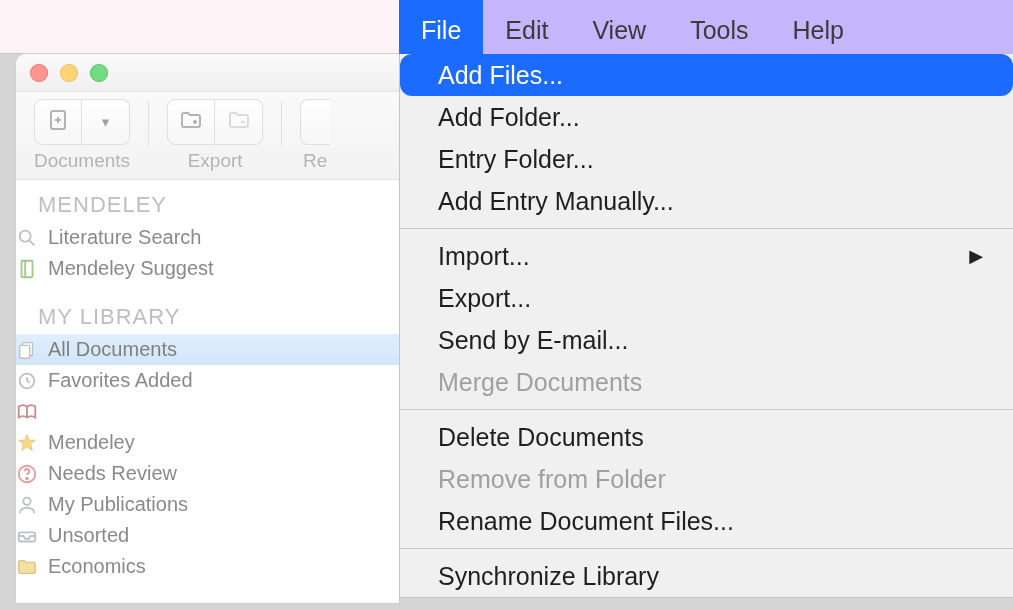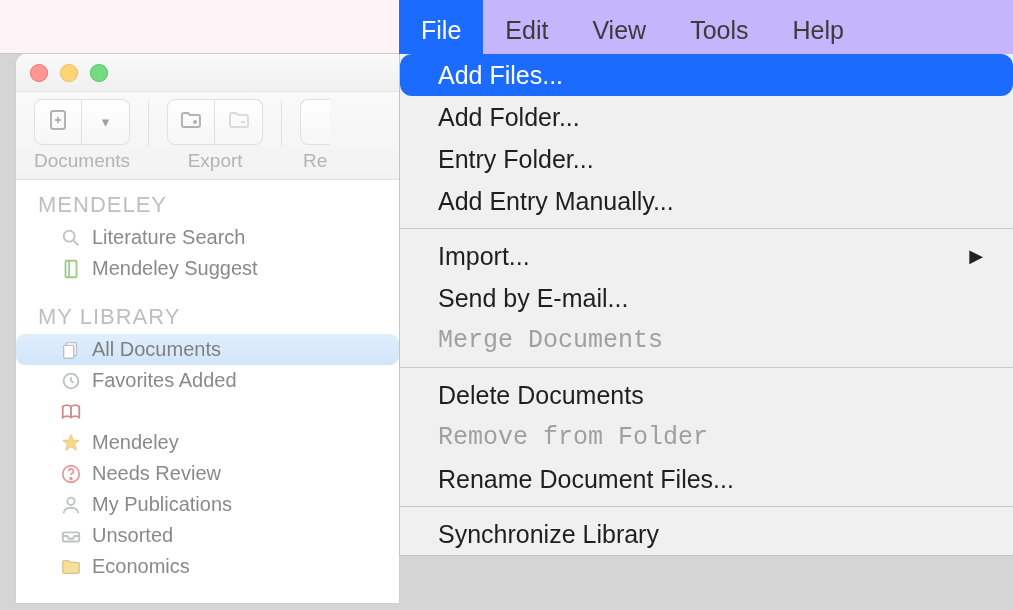--- a/index.html
+++ b/index.html
@@ -65,21 +65,21 @@
       padding-right: 30px;
       display: flex;
       align-items: center;
       justify-content: space-between;
       border-radius: 12px;
     }
     .dropdown-item.highlight {
       background: #1c6bff;
       color: #fff;
     }
-    .dropdown-item.disabled { color: #a0a0a0; font-family: Liberation Mono, monospace; }
+    .dropdown-item.disabled { color: #a0a0a0; }
     .dropdown-sep {
       height: 1px;
       background: #c9c9c9;
       margin: 6px 0;
     }
     .submenu-arrow {
       font-size: 18px;
       color: #222;
     }
 
@@ -150,28 +150,26 @@
       color:#9b9b9b;
       letter-spacing:1px;
       font-size:22px;
       padding: 12px 0 4px 22px;
     }
     .tree-item {
       display:flex;
       align-items:center;
       gap:10px;
       height:31px;
-      padding-left: 44px;
       text-align: right;
     }
     .tree-item .icon-slot { width:22px; height:22px; display:flex;align-items:center;justify-content:center; flex-shrink:0;}
     .tree-item.selected {
       background: linear-gradient(#d1e5fb,#b9d8f7);
       color:#3b3b3b;
-      border-radius:9px;
     }
 
     
     .haze {
       position:absolute;
       inset:0;
       background:rgba(255,255,255,0.35);
       pointer-events:none;
     }
 
@@ -200,20 +198,23 @@
       <span>Entry Folder...</span>
     </div>
   <div class="dropdown-item">
       <span>Add Entry Manually...</span>
     </div>
   <div class="dropdown-sep"></div>
   <div class="dropdown-item">
     <span>Import...</span>
     <span class="submenu-arrow">▶</span>
   </div>
+  <div class="dropdown-item">
+      <span>Export...</span>
+    </div>
   <div class="dropdown-item">
       <span>Send by E-mail...</span>
     </div>
   <div class="dropdown-item disabled">
       <span>Merge Documents</span>
     </div>
   <div class="dropdown-sep"></div>
   <div class="dropdown-item">
       <span>Delete Documents</span>
     </div>

